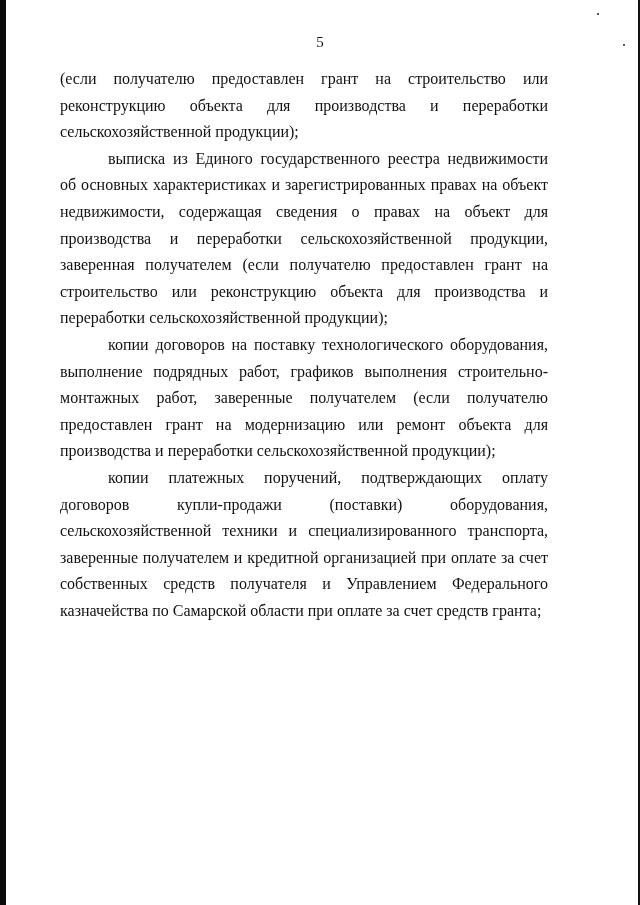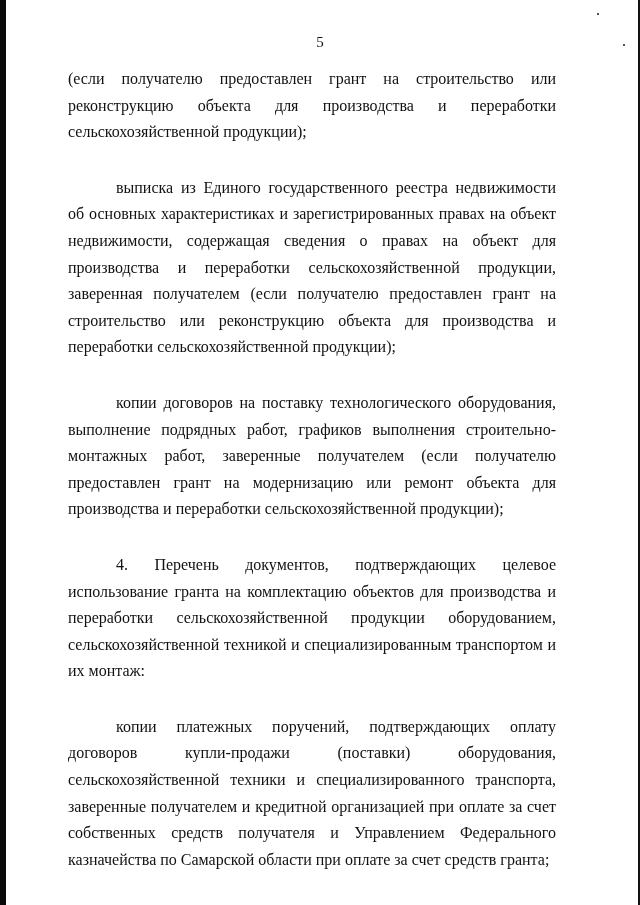--- a/index.html
+++ b/index.html
@@ -37,45 +37,43 @@
       top: 34px;
       left: 0;
       width: 640px;
       text-align: center;
       font-size: 15px;
       letter-spacing: 0;
     }
     .content {
       position: absolute;
       top: 66px;
-      left: 68px;
+      left: 60px;
       width: 488px;
       font-size: 16px;
       line-height: 26.6px;
     }
     .para {
       margin: 0;
       text-align: justify;
       text-align-last: left;
       text-indent: 0;
     }
     .para.indent {
       text-indent: 48px;
-      margin-top: 29px;
     }
   </style>
 </head>
 <body>
 
 <div class="scan-edge-left"></div>
 <div class="scan-edge-right"></div>
 <div class="speck" style="left:597px; top:13px;"></div>
 <div class="speck" style="left:623px; top:44px;"></div>
 
 <div class="page-number">5</div>
 
 <div class="content">
   <p class="para">(если получателю предоставлен грант на строительство или реконструкцию объекта для производства и переработки сельскохозяйственной продукции);</p>
   <p class="para indent">выписка из Единого государственного реестра недвижимости об основных характеристиках и зарегистрированных правах на объект недвижимости, содержащая сведения о правах на объект для производства и переработки сельскохозяйственной продукции, заверенная получателем (если получателю предоставлен грант на строительство или реконструкцию объекта для производства и переработки сельскохозяйственной продукции);</p>
   <p class="para indent">копии договоров на поставку технологического оборудования, выполнение подрядных работ, графиков выполнения строительно-монтажных работ, заверенные получателем (если получателю предоставлен грант на модернизацию или ремонт объекта для производства и переработки сельскохозяйственной продукции);</p>
-  <p class="para indent">4. Перечень документов, подтверждающих целевое использование гранта на комплектацию объектов для производства и переработки сельскохозяйственной продукции оборудованием, сельскохозяйственной техникой и специализированным транспортом и их монтаж:</p>
   <p class="para indent">копии платежных поручений, подтверждающих оплату договоров купли-продажи (поставки) оборудования, сельскохозяйственной техники и специализированного транспорта, заверенные получателем и кредитной организацией при оплате за счет собственных средств получателя и Управлением Федерального казначейства по Самарской области при оплате за счет средств гранта;</p>
 </div>
 
 </body></html>

